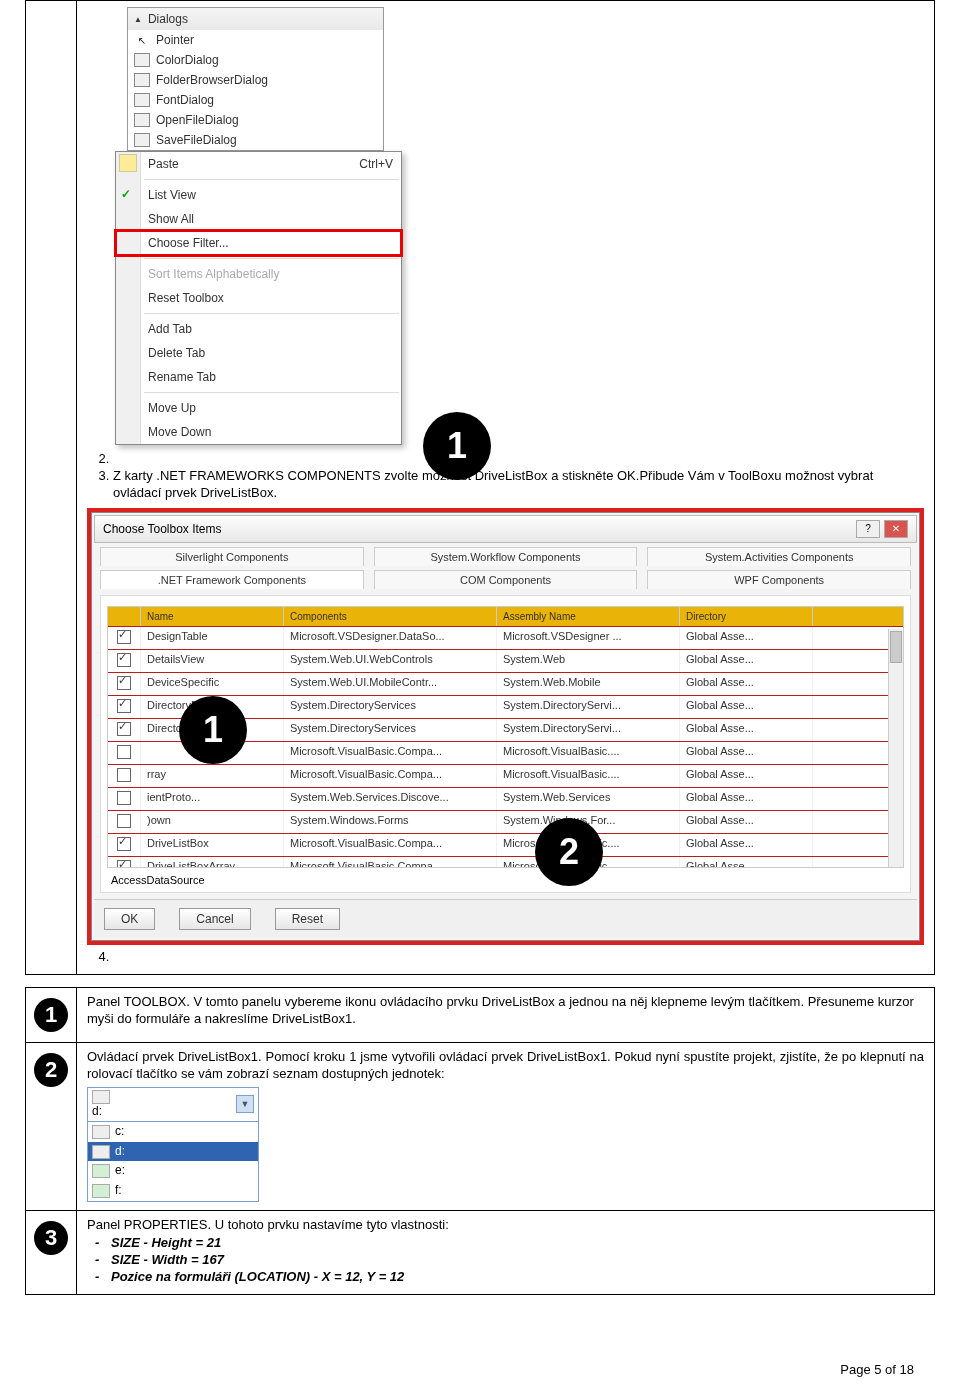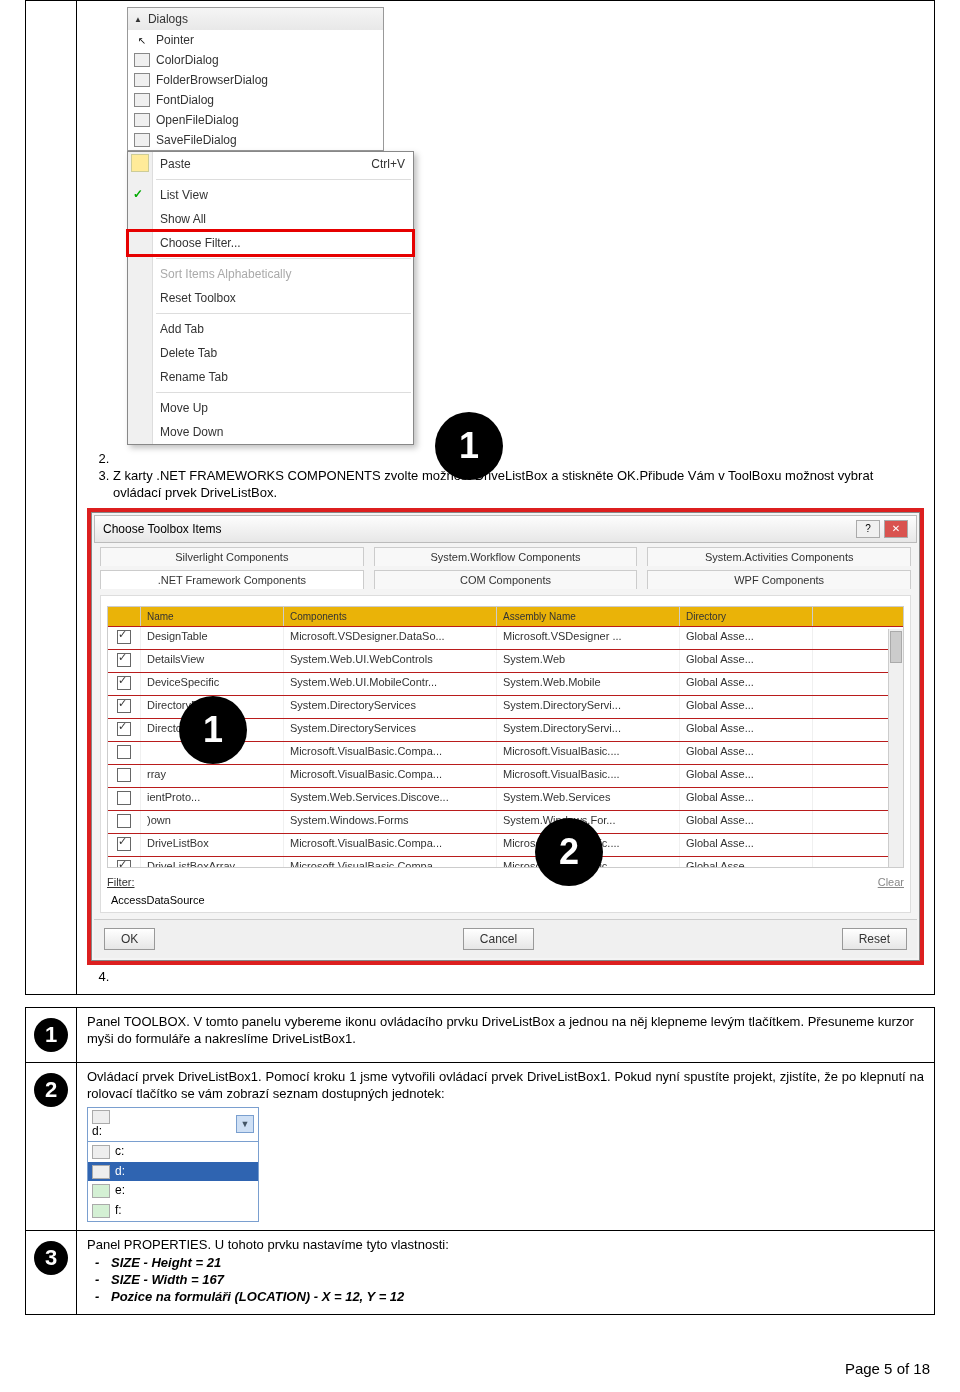--- a/index.html
+++ b/index.html
@@ -4,31 +4,31 @@
 <style>
   body{margin:0;background:#fff;font-family:Arial,Helvetica,sans-serif;color:#000}
   .page{width:960px;min-height:1392px;margin:0 auto;position:relative;padding:0 0 50px 0;box-sizing:border-box}
   .cell{border:1px solid #000}
   .row{display:flex}
   .num-col{width:50px;border-right:1px solid #000;display:flex;align-items:flex-start;justify-content:center;padding:10px 0}
   .main-col{flex:1;padding:6px 10px 8px 10px}
   .circ-num{display:inline-block;width:34px;height:34px;background:#000;color:#fff;border-radius:50%;text-align:center;line-height:34px;font-size:22px;font-weight:bold}
   .txt{font-size:13px;line-height:1.3}
   .bi{font-weight:bold;font-style:italic}
-  .footer{position:absolute;bottom:15px;right:30px;font-size:15px}
+  .footer{position:absolute;bottom:15px;right:46px;font-size:13px}
   
   .toolbox{border:1px solid #999;width:255px;background:#fff;margin-left:40px}
   .tb-head{background:linear-gradient(#f5f5f5,#e8e8e8);padding:4px 6px;font-size:12px;color:#333;display:flex;align-items:center;gap:6px}
   .tb-head .tri{font-size:8px}
   .tb-item{padding:3px 6px 3px 28px;font-size:12px;color:#333;display:flex;align-items:center;gap:6px;position:relative}
   .tb-item .ico{position:absolute;left:6px;width:16px;height:16px;display:flex;align-items:center;justify-content:center;font-size:10px}
   .ico-arrow{color:#000}
   .ico-box{border:1px solid #888;background:#f0f0f0;width:14px;height:12px}
   
-  .ctx{border:1px solid #888;background:#fff;width:285px;margin-left:40px;box-shadow:3px 3px 6px rgba(0,0,0,.25);position:relative}
+  .ctx{border:1px solid #888;background:#fff;width:285px;margin-left:28px;box-shadow:3px 3px 6px rgba(0,0,0,.25);position:relative}
   .ctx .left-strip{position:absolute;left:0;top:0;bottom:0;width:24px;background:#f0f0f0;border-right:1px solid #ddd}
   .mi{position:relative;padding:5px 8px 5px 32px;font-size:12px;color:#333;display:flex;justify-content:space-between}
   .mi .shc{color:#333}
   .mi.disabled{color:#aaa}
   .sep{border-top:1px solid #ddd;margin:3px 2px 3px 28px}
   .hl{outline:3px solid #e60000;outline-offset:-1px}
   .mi .chk{position:absolute;left:5px;top:4px;color:#0a0;font-weight:bold}
   .mi .paste-ico{position:absolute;left:3px;top:2px;width:16px;height:16px;background:#ffeb99;border:1px solid #cc9}
   .callout1{position:absolute;right:-90px;top:260px;width:68px;height:68px;background:#000;color:#fff;border-radius:50%;display:flex;align-items:center;justify-content:center;font-size:36px;font-weight:bold}
   
@@ -56,21 +56,21 @@
   .gr .c0{text-align:center}
   .cb{display:inline-block;width:12px;height:12px;border:1px solid #666;background:#fff;position:relative}
   .cb.on::after{content:"✓";position:absolute;left:0;top:-3px;font-size:11px;color:#333}
   .scr{position:absolute;right:0;top:22px;bottom:0;width:14px;background:#f0f0f0;border-left:1px solid #ccc}
   .scr .thumb{width:10px;margin:2px auto;height:30px;background:#ccc;border:1px solid #aaa}
   .filter-row{font-size:11px;padding:4px 0;color:#333;display:flex;justify-content:space-between;align-items:center}
   .lnk{color:#888;text-decoration:underline}
   .btn{border:1px solid #999;background:linear-gradient(#fff,#e6e6e6);padding:3px 16px;font-size:12px;color:#333}
   .lang-row{font-size:11px;padding:2px 0 8px 18px;display:flex;justify-content:space-between;align-items:center}
   .lang-ico{display:inline-block;width:14px;height:12px;background:#ffd480;border:1px solid #cc9;margin-right:6px}
-  .dlg-footer{display:flex;justify-content:space-between;gap:16px;padding:8px 10px;background:#f0f0f0;border-top:1px solid #ccc}
+  .dlg-footer{display:flex;justify-content:flex-start;gap:24px;padding:8px 10px;background:#f0f0f0;border-top:1px solid #ccc}
   .callout-dlg1{position:absolute;left:92px;top:188px;width:68px;height:68px;background:#000;color:#fff;border-radius:50%;display:flex;align-items:center;justify-content:center;font-size:36px;font-weight:bold;z-index:5}
   .callout-dlg2{position:absolute;left:448px;top:310px;width:68px;height:68px;background:#000;color:#fff;border-radius:50%;display:flex;align-items:center;justify-content:center;font-size:36px;font-weight:bold;z-index:5}
   
   .combo{border:1px solid #7a9fcf;background:#fff;width:170px;font-size:12px}
   .combo .sel{display:flex;justify-content:space-between;align-items:center;padding:2px 4px}
   .combo .arrow{width:16px;height:16px;background:#cfe0f5;border:1px solid #7a9fcf;display:flex;align-items:center;justify-content:center;font-size:9px;color:#456}
   .combo .opts{border-top:1px solid #7a9fcf;font-size:12px}
   .combo .op{padding:2px 4px;display:flex;align-items:center;gap:5px}
   .combo .op.sel2{background:#2f64b1;color:#fff}
   .dico{width:16px;height:12px;background:#eee;border:1px solid #aaa;font-size:8px;display:flex;align-items:center;justify-content:center}
@@ -293,24 +293,20 @@
                     </div>
                     <div class="gr">
                       <div class="c0"><span class="cb on"></span></div>
                       <div class="c1">DriveListBoxArray</div>
                       <div class="c2">Microsoft.VisualBasic.Compa...</div>
                       <div class="c3">Microsoft.VisualBasic....</div>
                       <div class="c4">Global Asse...</div>
                     </div>
                   </div>
         </div>
-        <div class="filter-row">
-          <span><u>Filter:</u></span>
-          <span class="lnk"><span>Clear</span></span>
-        </div>
         <div style="font-size:11px;padding:2px 0 0 4px"><span>AccessDataSource</span></div>
       </div>
       <div class="dlg-footer">
         <span class="btn"><span>OK</span></span>
         <span class="btn"><span>Cancel</span></span>
         <span class="btn"><span>Reset</span></span>
       </div>
     </div>
     </div>
   </div>

